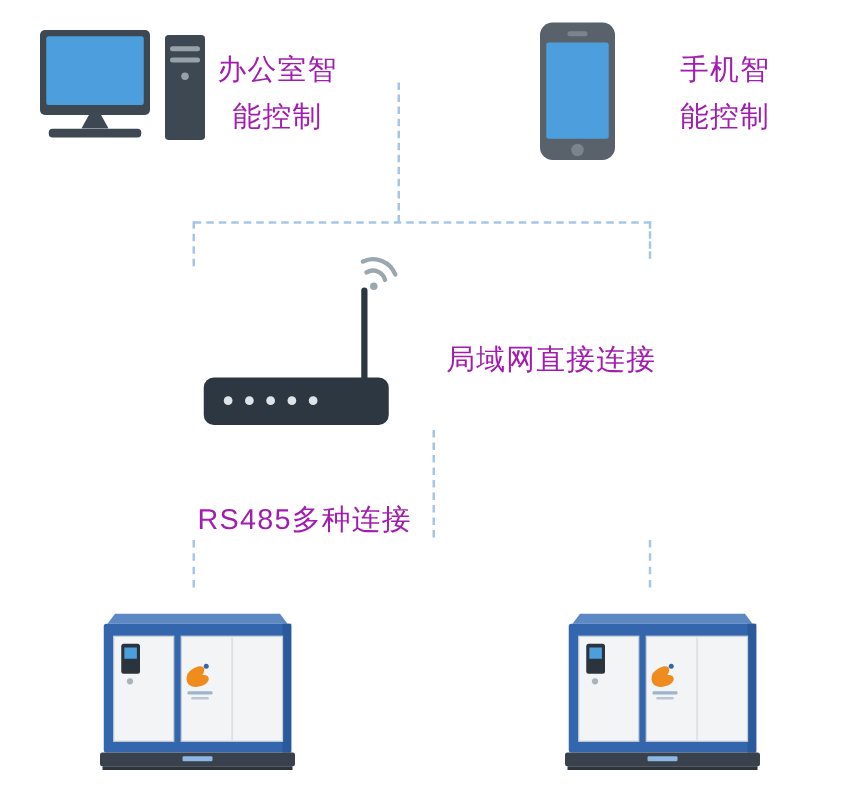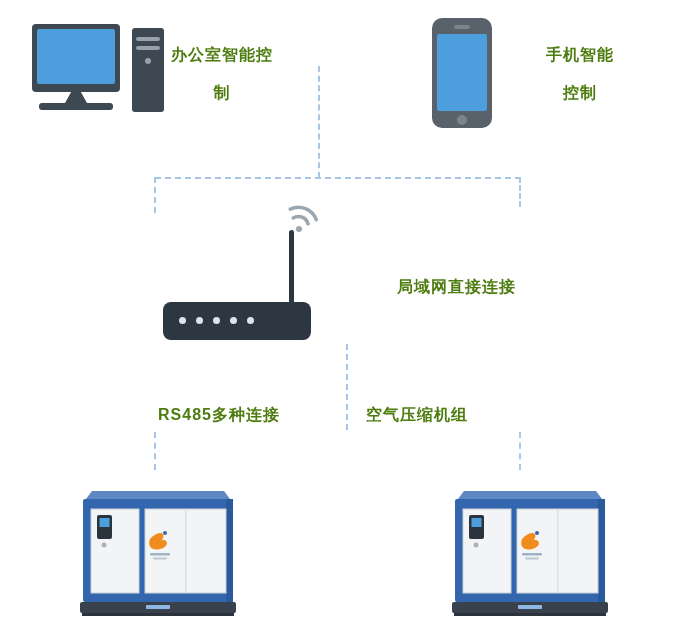--- a/index.html
+++ b/index.html
@@ -9,23 +9,23 @@
     width: 688px;
     height: 630px;
     background: #ffffff;
     overflow: hidden;
   }
   .abs { position: absolute; }
 
   
   .lbl {
     position: absolute;
-    color: #4d7c0f;
-    font-weight: 700;
-    font-size: 16px;
+    color: #a21caf;
+    font-weight: 400;
+    font-size: 23px;
     line-height: 38px;
     letter-spacing: 1px;
   }
   .lbl.center { text-align: center; }
   .lbl.nowrap { white-space: nowrap; }
 
   
   .dash-v { position: absolute; width: 0; border-left: 2px dashed #a7c6e6; }
   .dash-h { position: absolute; height: 0; border-top: 2px dashed #a7c6e6; }
 
@@ -141,28 +141,27 @@
     <div class="router-antenna"></div>
     <div class="router-body">
       <div class="router-dot" style="left:16px;"></div>
       <div class="router-dot" style="left:33px;"></div>
       <div class="router-dot" style="left:50px;"></div>
       <div class="router-dot" style="left:67px;"></div>
       <div class="router-dot" style="left:84px;"></div>
     </div>
   </div>
 
-  <div class="lbl nowrap" style="left:357px; top:268px;margin-left:40px;">局域网直接连接</div>
+  <div class="lbl nowrap" style="left:357px; top:268px;">局域网直接连接</div>
 
   <div class="dash-v" style="left:346px; top:344px; height:86px;"></div>
   <div class="dash-v" style="left:154px; top:432px; height:38px;"></div>
   <div class="dash-v" style="left:519px; top:432px; height:38px;"></div>
 
   <div class="lbl nowrap" style="left:158px; top:396px;">RS485多种连接</div>
-  <div class="lbl nowrap" style="left:366px; top:396px;">空气压缩机组</div>
 
   <svg width="0" height="0" style="position:absolute;" aria-hidden="true">
     <defs>
       <g id="compressor-shape">
         <polygon points="6,12 150,12 144,4 12,4" fill="#5d88c4"></polygon>
         <rect x="3" y="12" width="150" height="103" rx="2" fill="#3366ac"></rect>
         <rect x="146" y="12" width="7" height="103" fill="#2b5a9c"></rect>
         <rect x="11" y="22" width="48" height="84" fill="#f3f4f6" stroke="#c9cfd6" stroke-width="1"></rect>
         <rect x="65" y="22" width="81" height="84" fill="#f3f4f6" stroke="#c9cfd6" stroke-width="1"></rect>
         <rect x="105" y="23" width="1.5" height="82" fill="#dde1e6"></rect>

